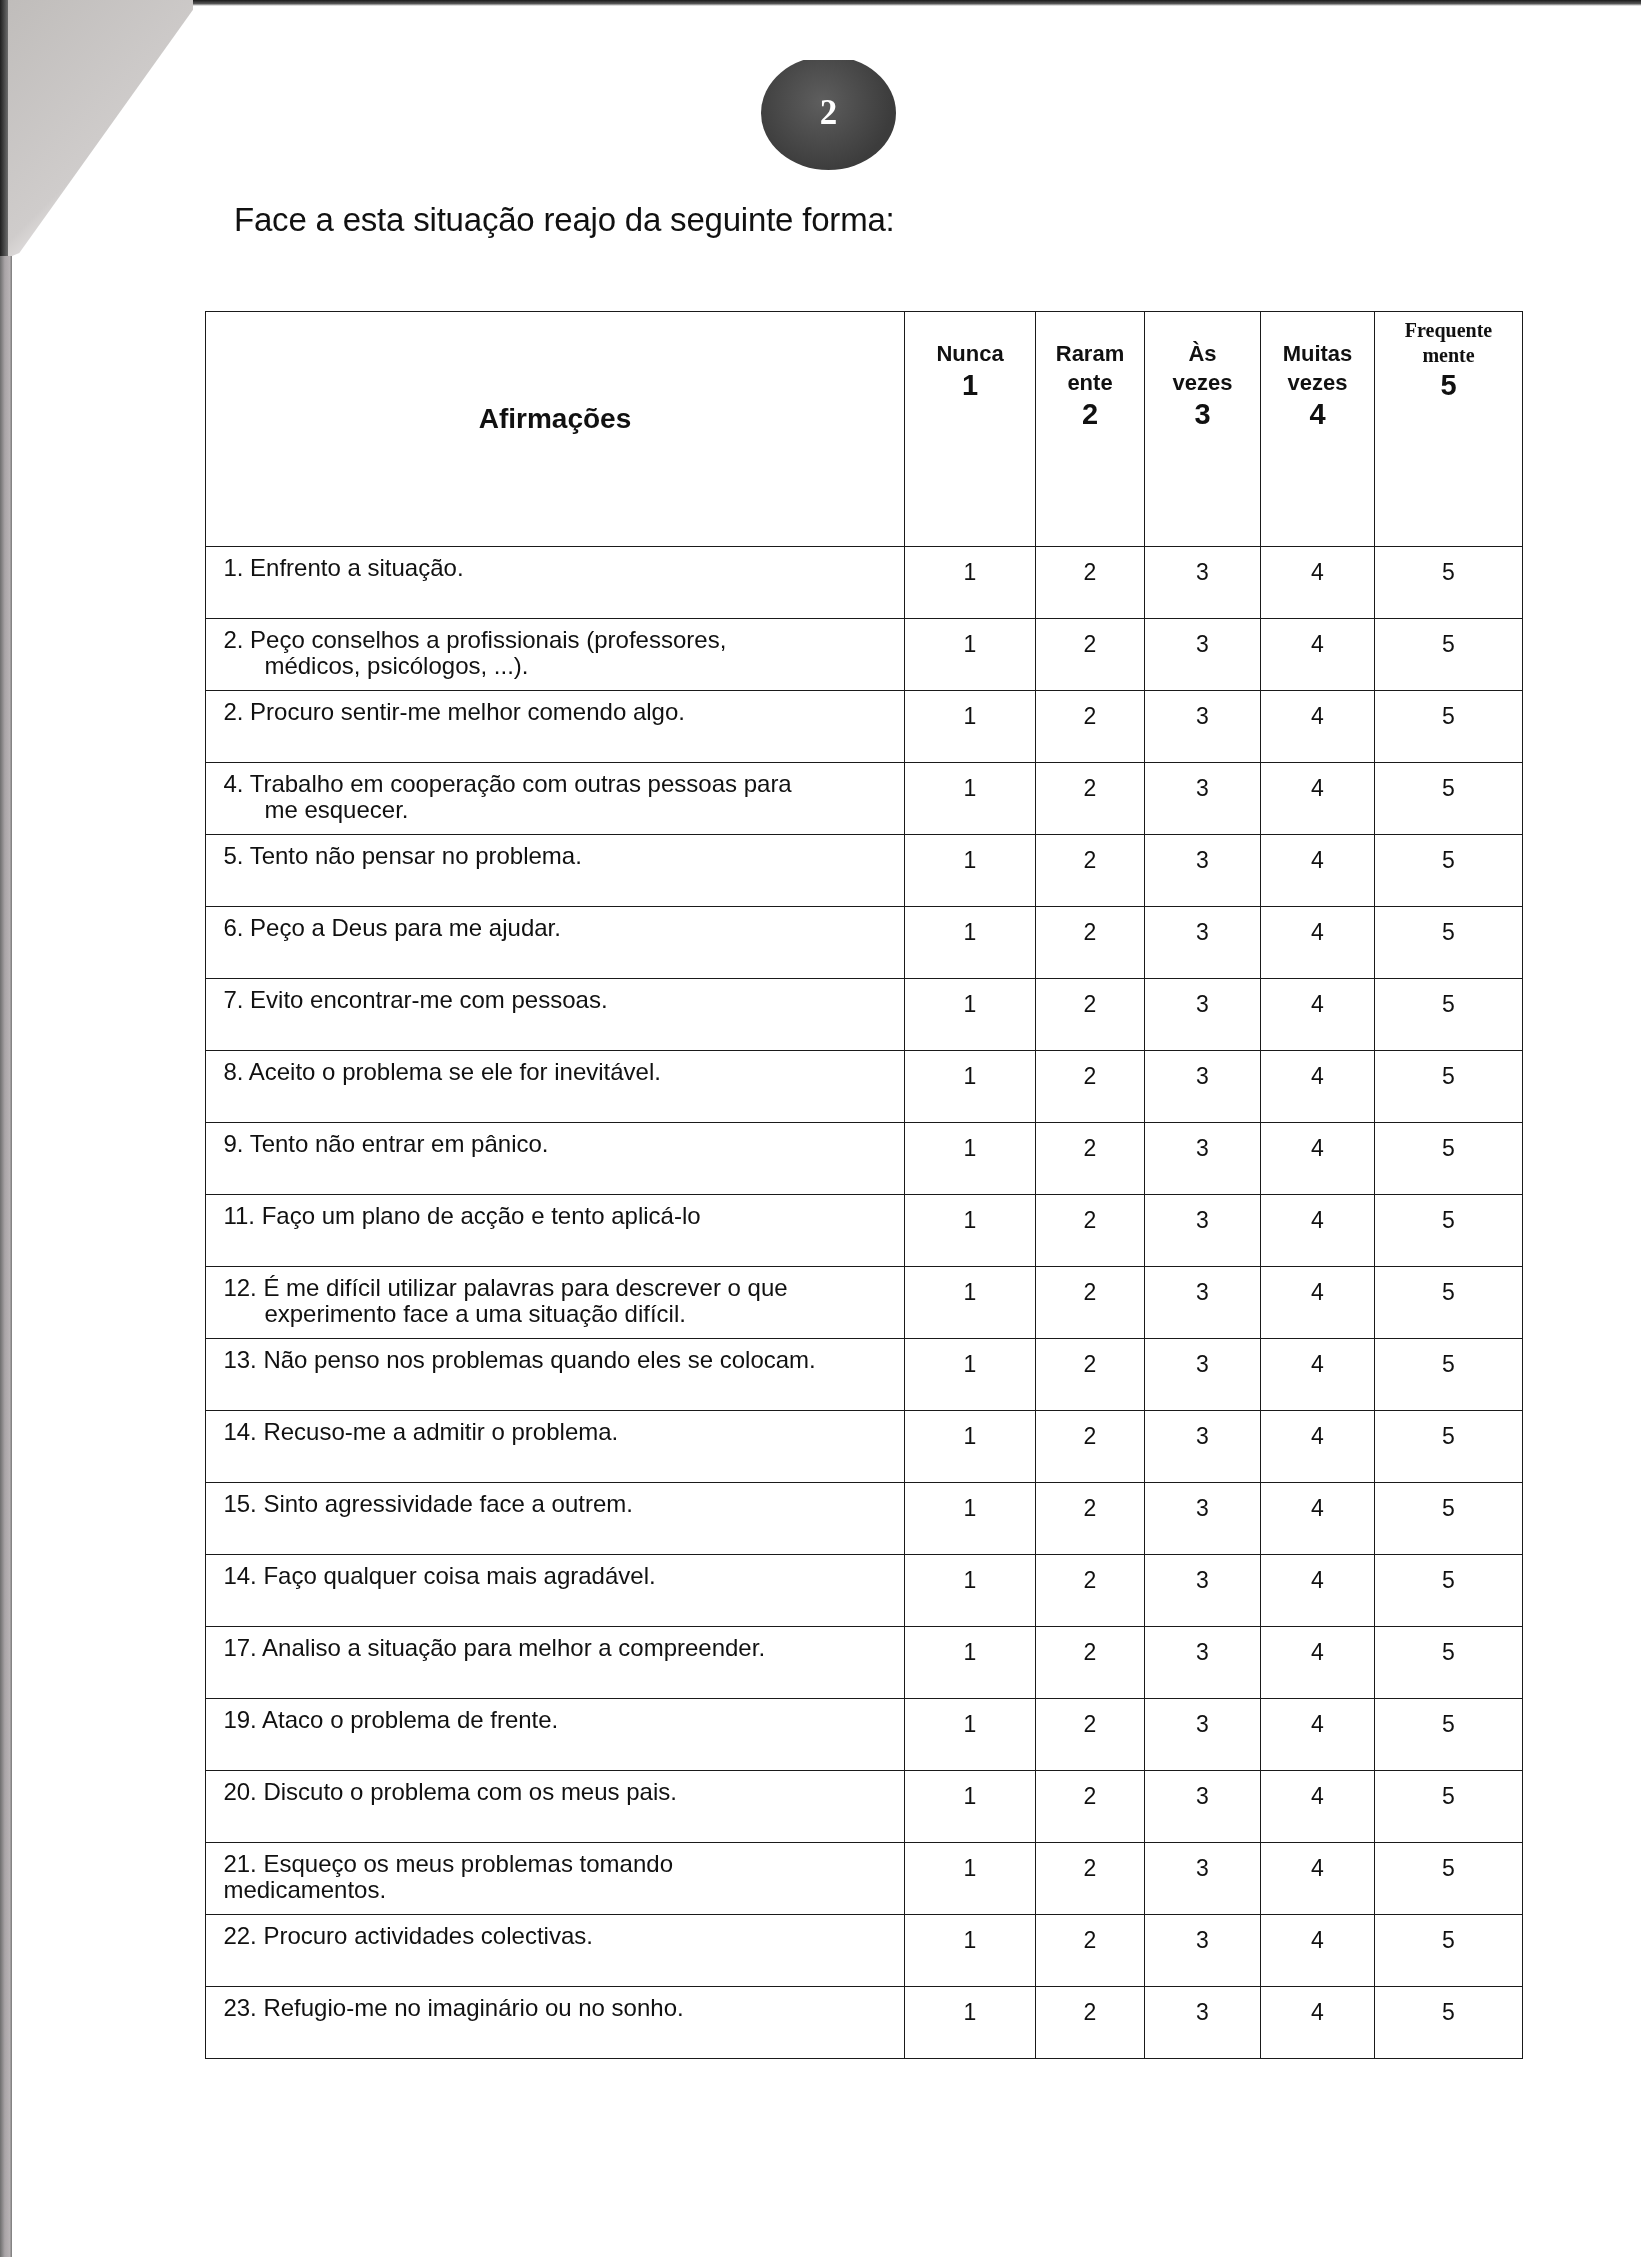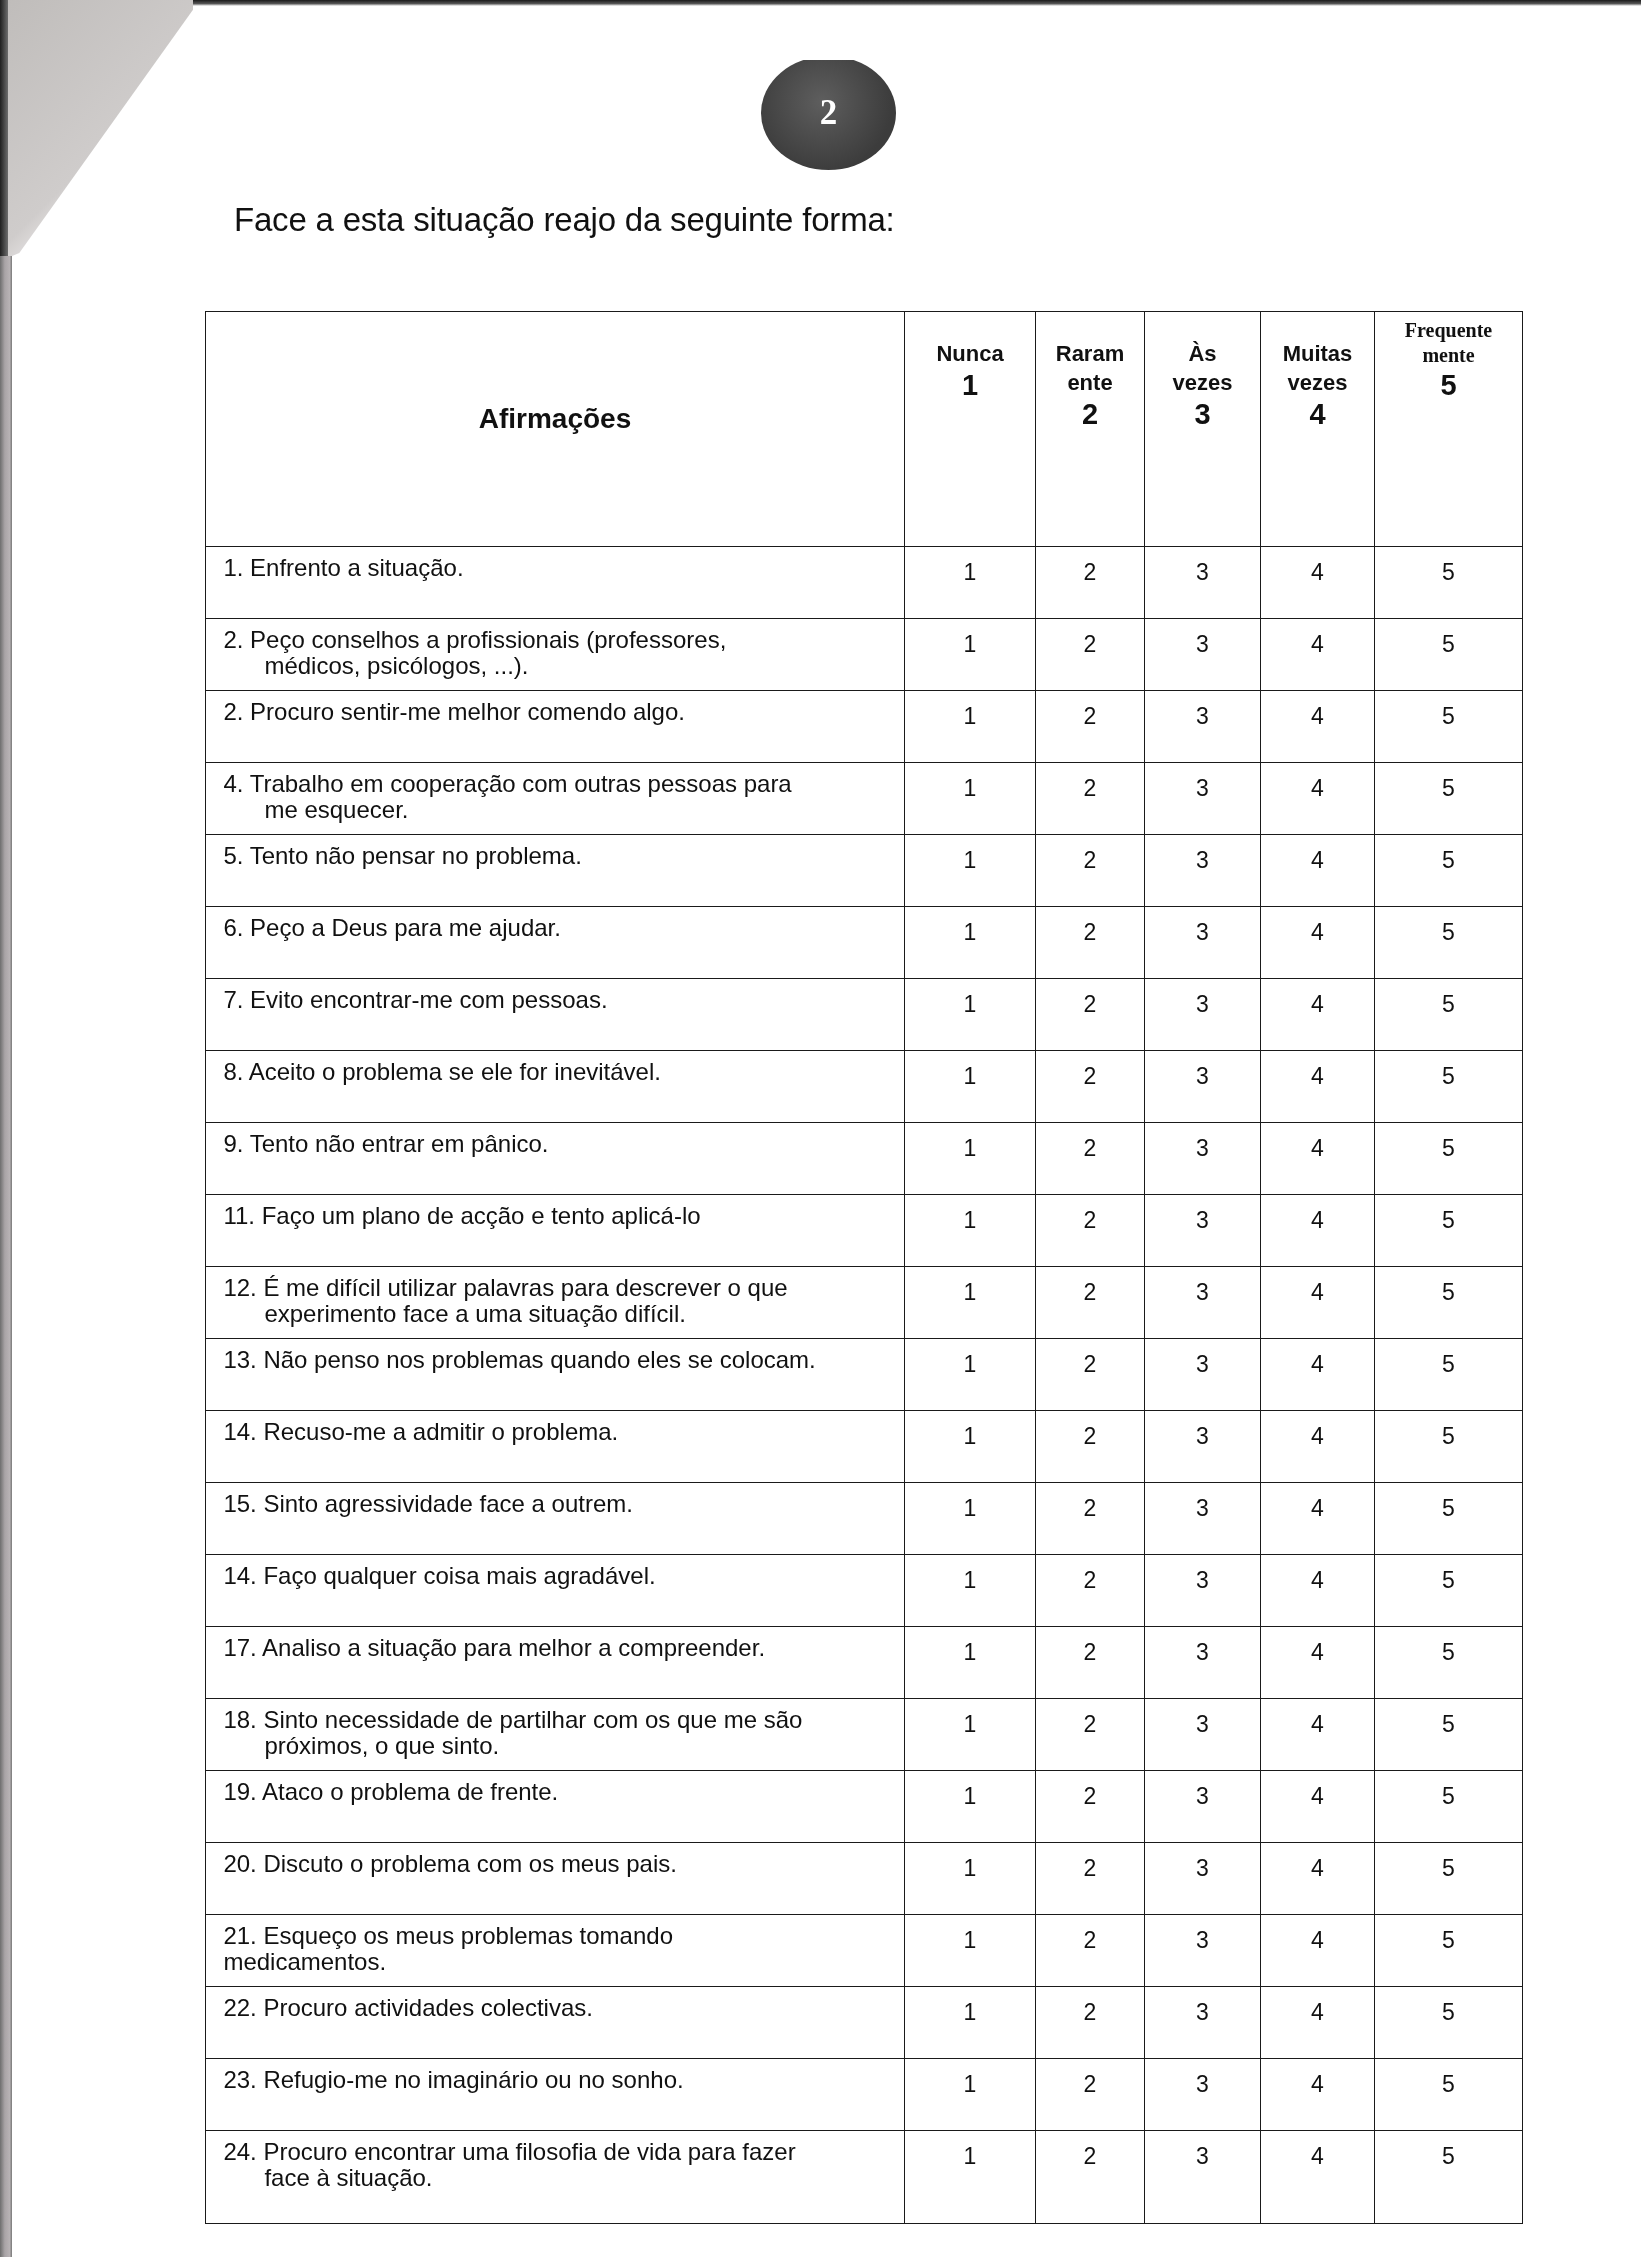--- a/index.html
+++ b/index.html
@@ -238,28 +238,20 @@
       </tr>
       <tr>
         <td class="stmt"><span>17. Analiso a situação para melhor a compreender.</span></td>
         <td class="opt">1</td>
         <td class="opt">2</td>
         <td class="opt">3</td>
         <td class="opt">4</td>
         <td class="opt">5</td>
       </tr>
       <tr>
-        <td class="stmt"><span>18. Sinto necessidade de partilhar com os que me são</span><span class="cont">próximos, o que sinto.</span></td>
-        <td class="opt">1</td>
-        <td class="opt">2</td>
-        <td class="opt">3</td>
-        <td class="opt">4</td>
-        <td class="opt">5</td>
-      </tr>
-      <tr>
         <td class="stmt"><span>19. Ataco o problema de frente.</span></td>
         <td class="opt">1</td>
         <td class="opt">2</td>
         <td class="opt">3</td>
         <td class="opt">4</td>
         <td class="opt">5</td>
       </tr>
       <tr>
         <td class="stmt"><span>20. Discuto o problema com os meus pais.</span></td>
         <td class="opt">1</td>
@@ -279,28 +271,20 @@
       <tr>
         <td class="stmt"><span>22. Procuro actividades colectivas.</span></td>
         <td class="opt">1</td>
         <td class="opt">2</td>
         <td class="opt">3</td>
         <td class="opt">4</td>
         <td class="opt">5</td>
       </tr>
       <tr>
         <td class="stmt"><span>23. Refugio-me no imaginário ou no sonho.</span></td>
-        <td class="opt">1</td>
-        <td class="opt">2</td>
-        <td class="opt">3</td>
-        <td class="opt">4</td>
-        <td class="opt">5</td>
-      </tr>
-      <tr class="tall">
-        <td class="stmt"><span>24. Procuro encontrar uma filosofia de vida para fazer</span><span class="cont">face à situação.</span></td>
         <td class="opt">1</td>
         <td class="opt">2</td>
         <td class="opt">3</td>
         <td class="opt">4</td>
         <td class="opt">5</td>
       </tr>
     </tbody>
 </table>
 
 

